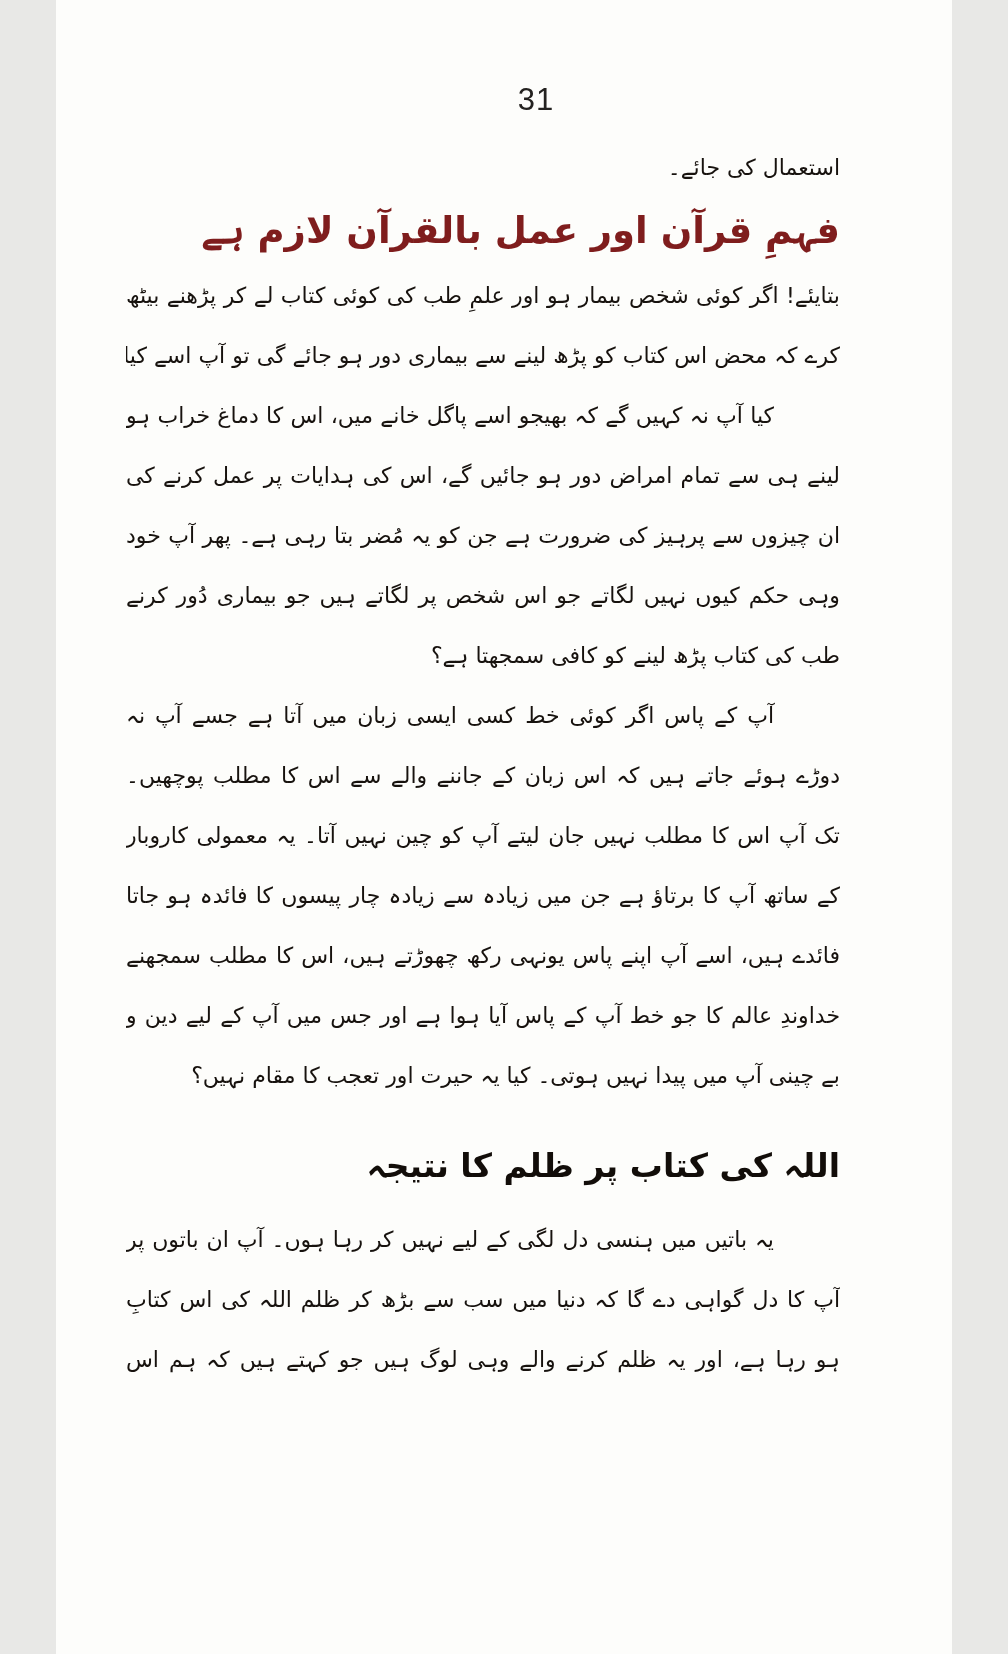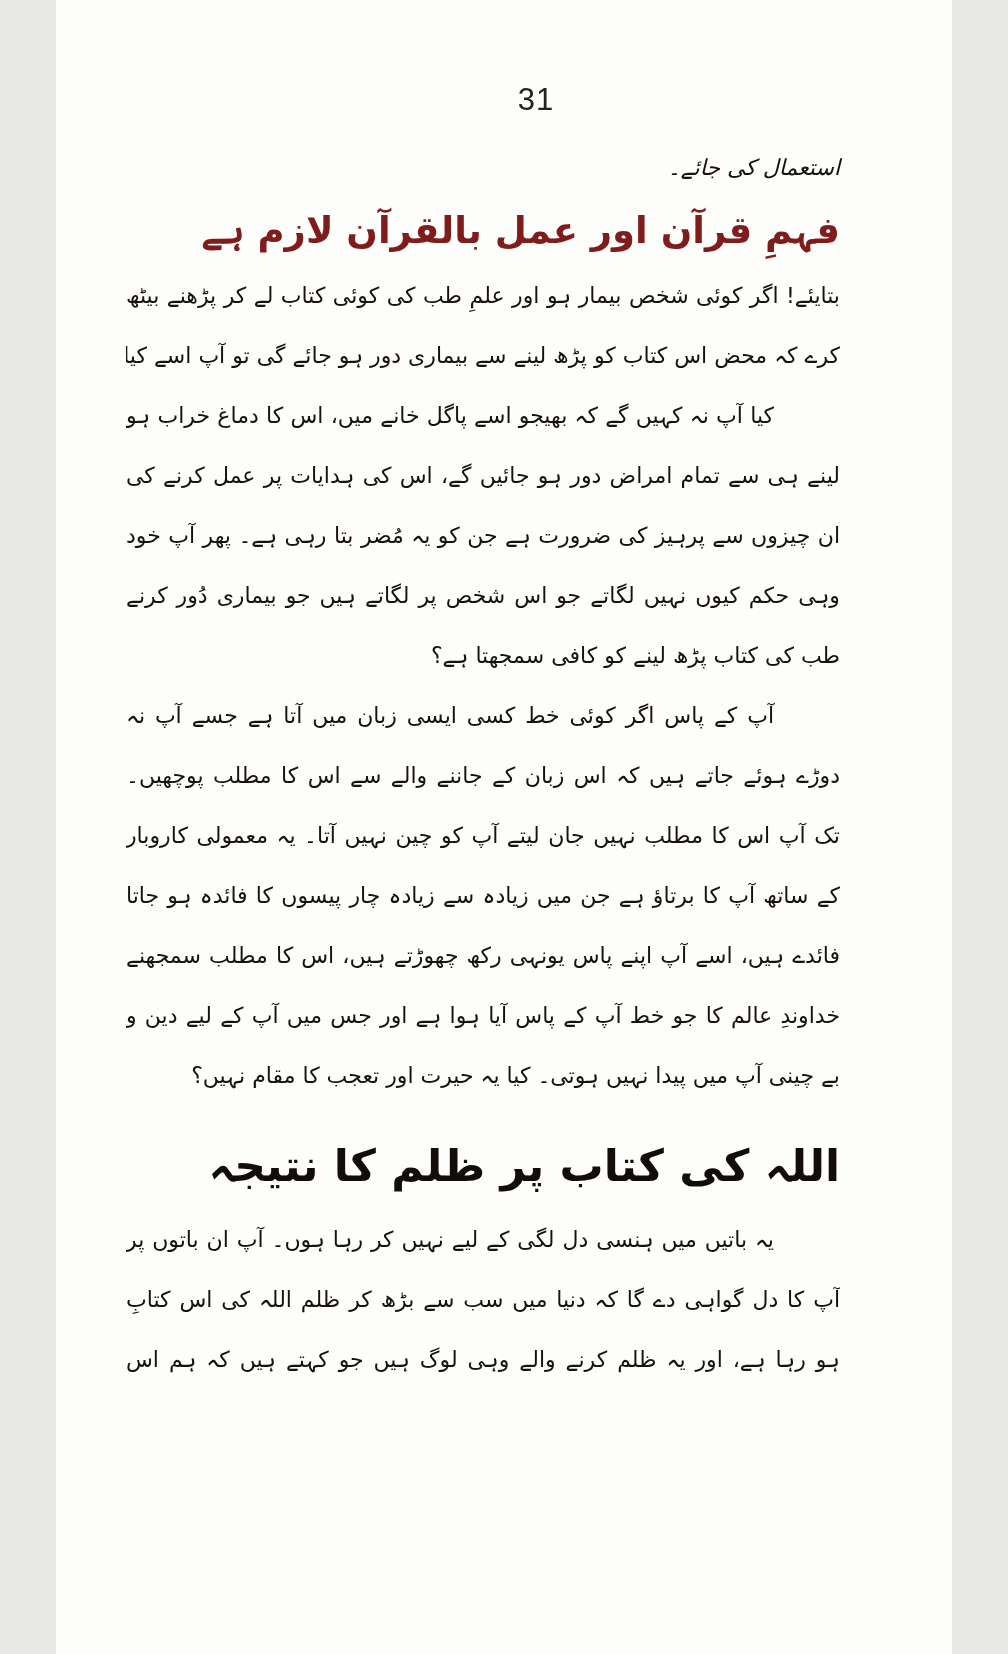--- a/index.html
+++ b/index.html
@@ -47,32 +47,31 @@
     text-align-last: justify;
     text-justify: inter-word;
   }
   .first { padding-right: 66px; }
   .end { text-align: left; text-align-last: right; }
   .contline {
     font-size: 22px;
     line-height: 56px;
     height: 56px;
     text-align: right;
-    font-style: italic;
   }
   .heading1 {
     font-size: 37px;
     font-weight: bold;
     line-height: 70px;
     height: 70px;
     text-align: right;
     color: #7f1d1d;
   }
   .heading2 {
-    font-size: 44px;
+    font-size: 33px;
     font-weight: bold;
     line-height: 76px;
     height: 76px;
     margin-top: 22px;
     color: #120d09;
   }
   .para4 { margin-top: 6px; }
 </style>
 </head>
 <body>

